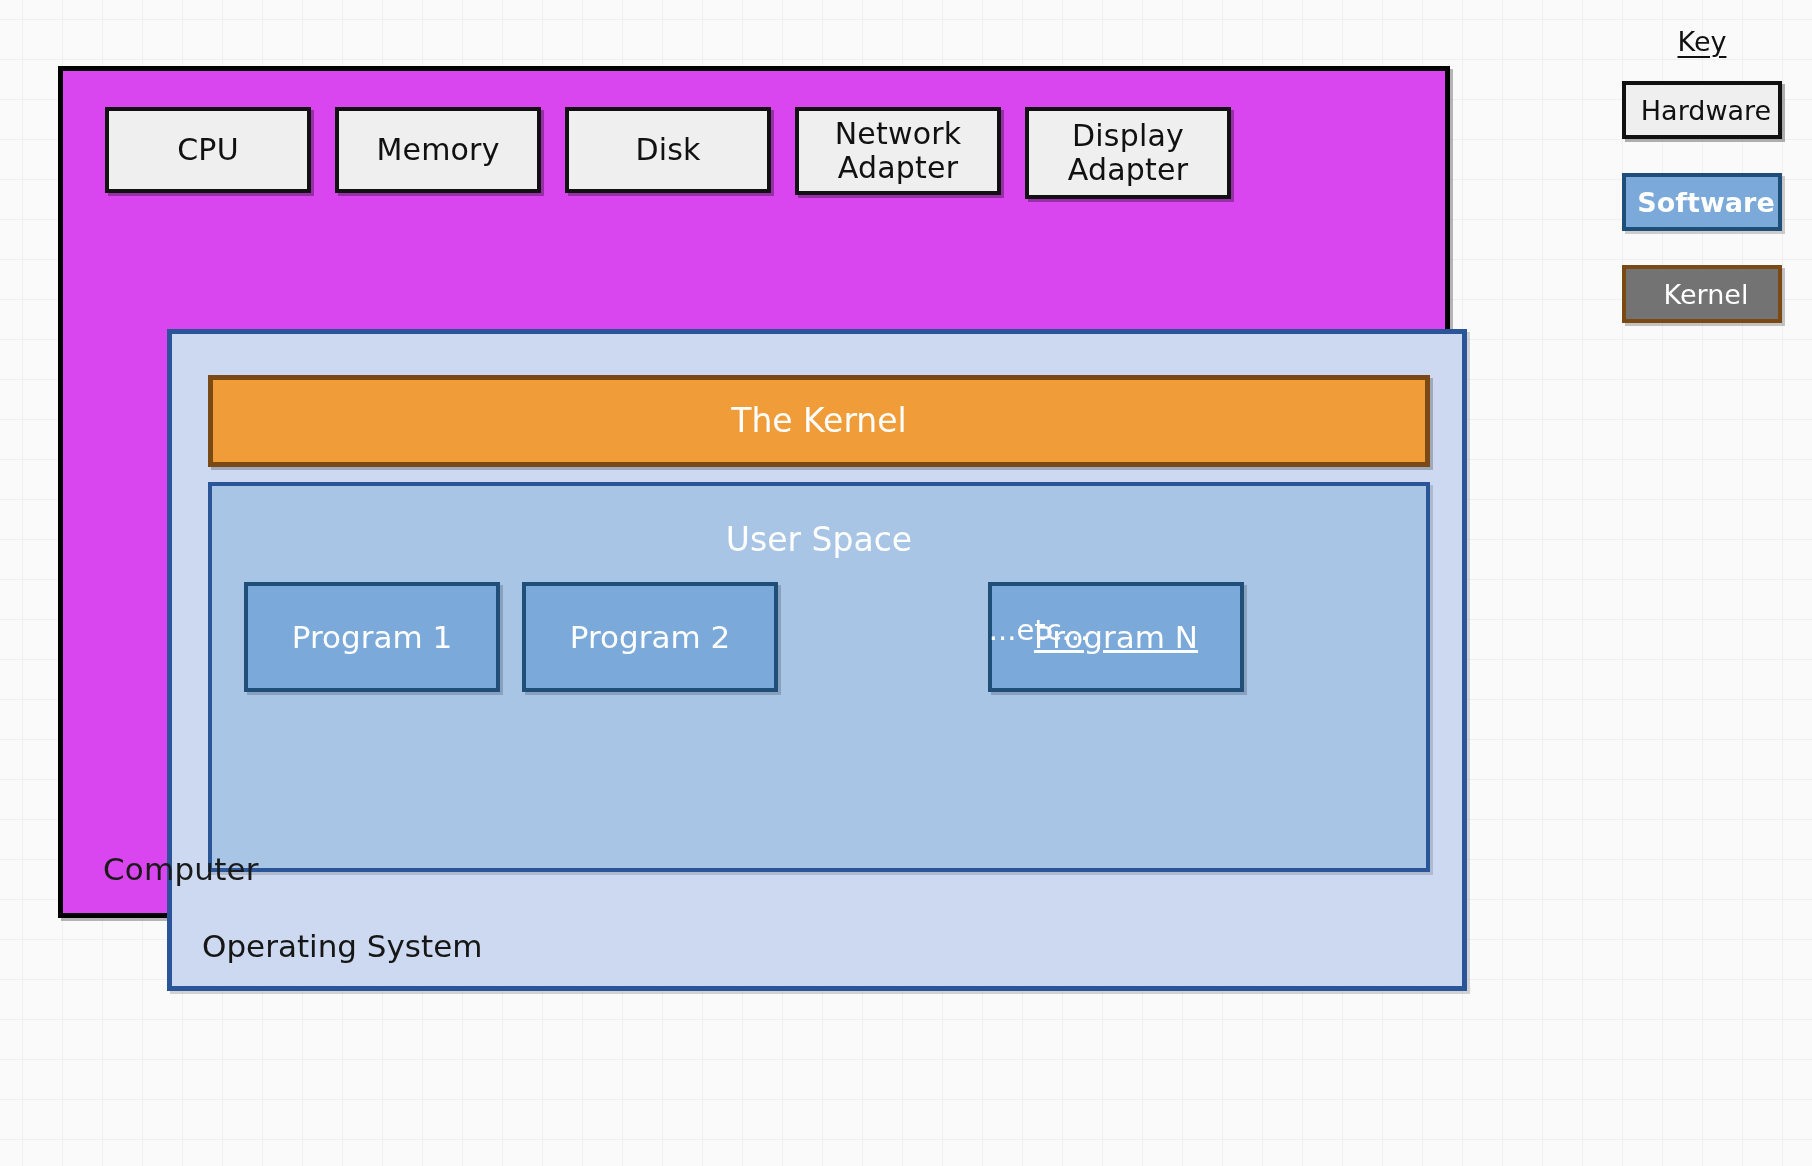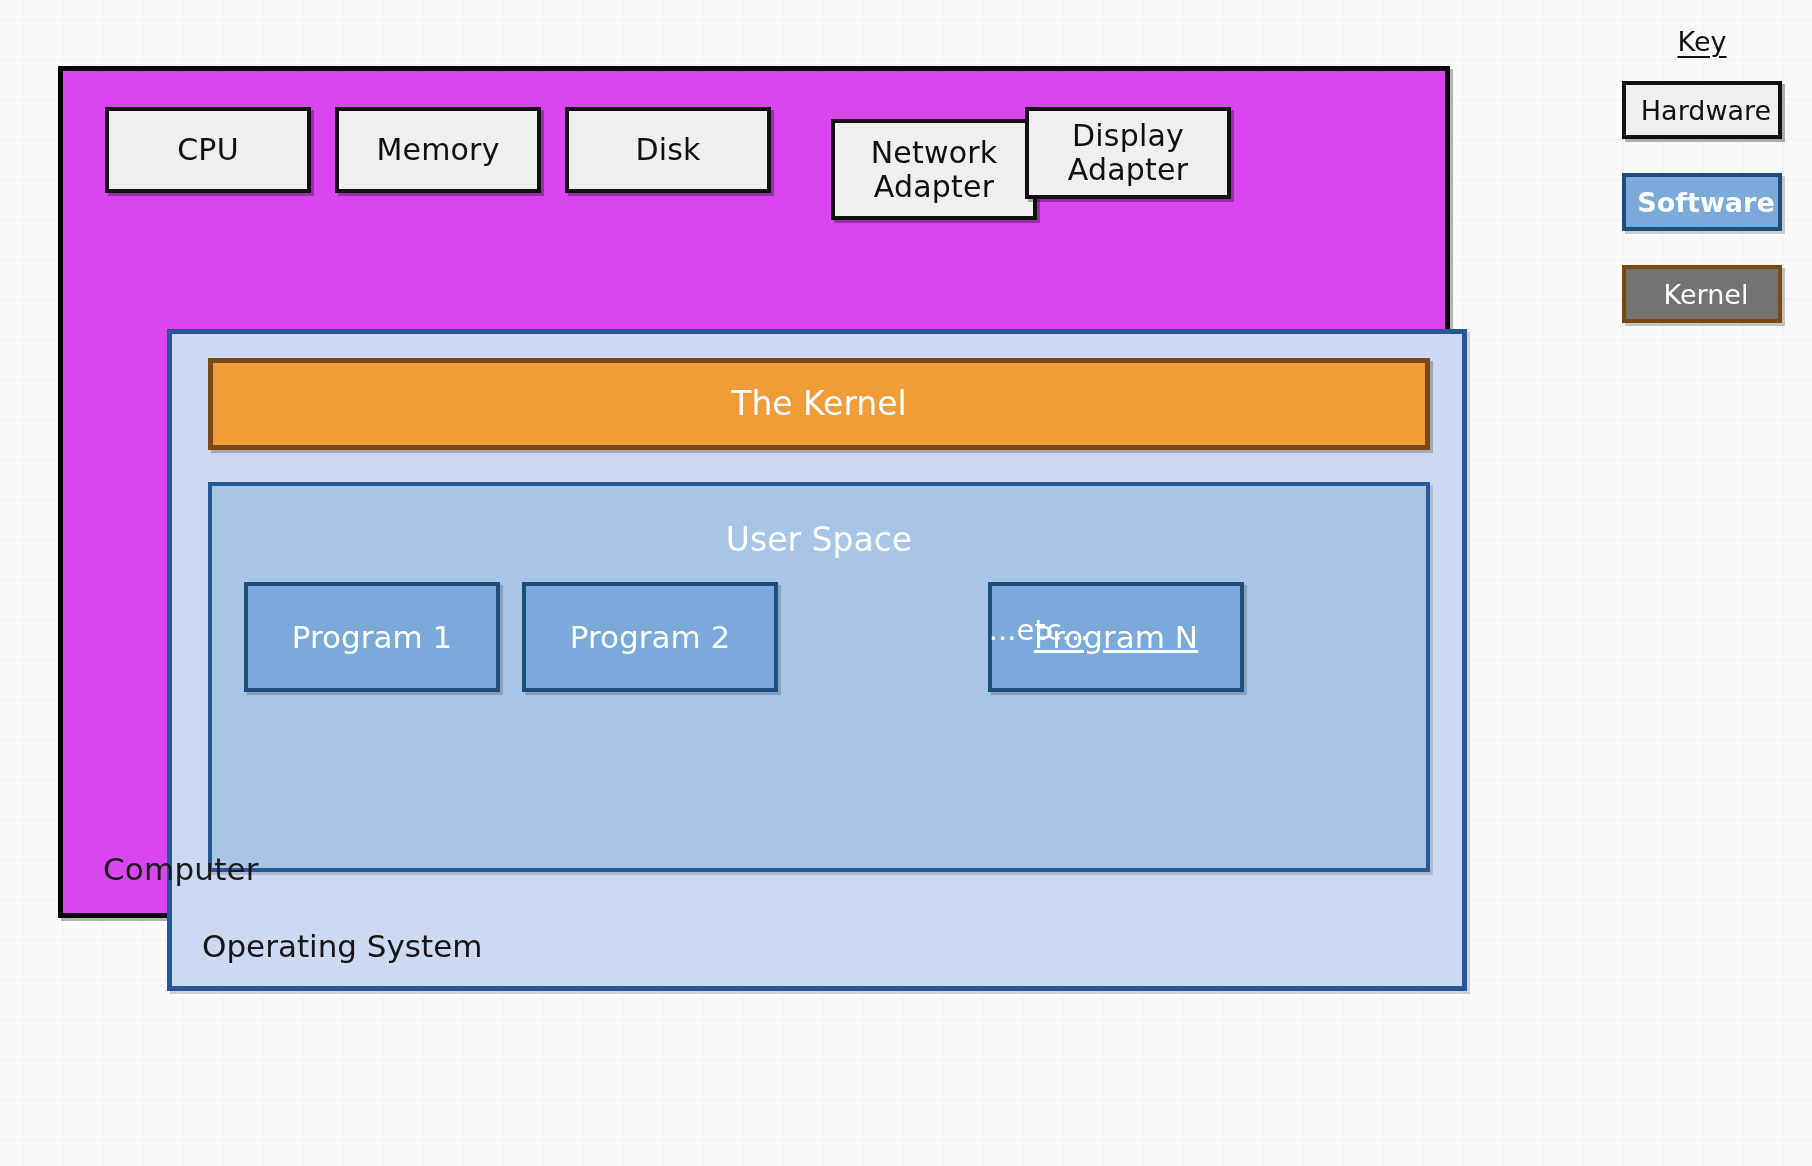--- a/index.html
+++ b/index.html
@@ -80,21 +80,21 @@
   }
   #os-label {
     position: absolute;
     left: 30px; bottom: 22px;
     font-size: 31px;
     color: #161616;
   }
 
   
   #kernel-box {
-    left: 36px; top: 24px; width: 1222px; height: 92px;
+    left: 36px; top: 41px; width: 1222px; height: 92px;
     background: #f09c39;
     border: 5px solid #7b4a14;
     box-shadow: 3px 3px 0 rgba(0,0,0,0.22);
     color: #ffffff;
     font-size: 33px;
   }
 
   
   #userspace-box {
     left: 36px; top: 148px; width: 1222px; height: 390px;
@@ -171,21 +171,21 @@
 </head>
 <body>
 
 <div id="grid-bg"></div>
 
 <div id="canvas">
 
   <div id="computer-box" class="box">
 
     
-    <div id="hw-row"><div class="box hw-box" style="left: 42px; top: 36px; width: 206px; height: 86px;">CPU</div><div class="box hw-box" style="left: 272px; top: 36px; width: 206px; height: 86px;">Memory</div><div class="box hw-box" style="left: 502px; top: 36px; width: 206px; height: 86px;">Disk</div><div class="box hw-box" style="left: 732px; top: 48px; width: 206px; height: 101px; margin-left: 36px;">Network
+    <div id="hw-row"><div class="box hw-box" style="left: 42px; top: 36px; width: 206px; height: 86px;">CPU</div><div class="box hw-box" style="left: 272px; top: 36px; width: 206px; height: 86px;">Memory</div><div class="box hw-box" style="left: 502px; top: 36px; width: 206px; height: 86px;">Disk</div><div class="box hw-box" style="left: 732px; top: 36px; width: 206px; height: 88px;">Network
 Adapter</div><div class="box hw-box" style="left: 962px; top: 36px; width: 206px; height: 92px;">Display
 Adapter</div></div>
 
     
     <div id="os-box" class="box">
 
       <div id="kernel-box" class="box">The Kernel</div>
 
       <div id="userspace-box" class="box">
         <div id="userspace-label">User Space</div>

